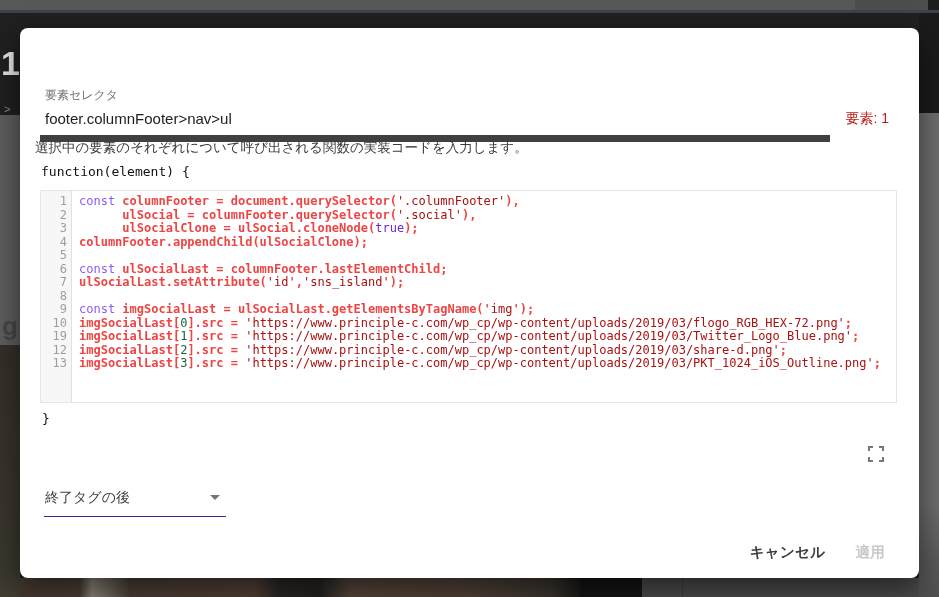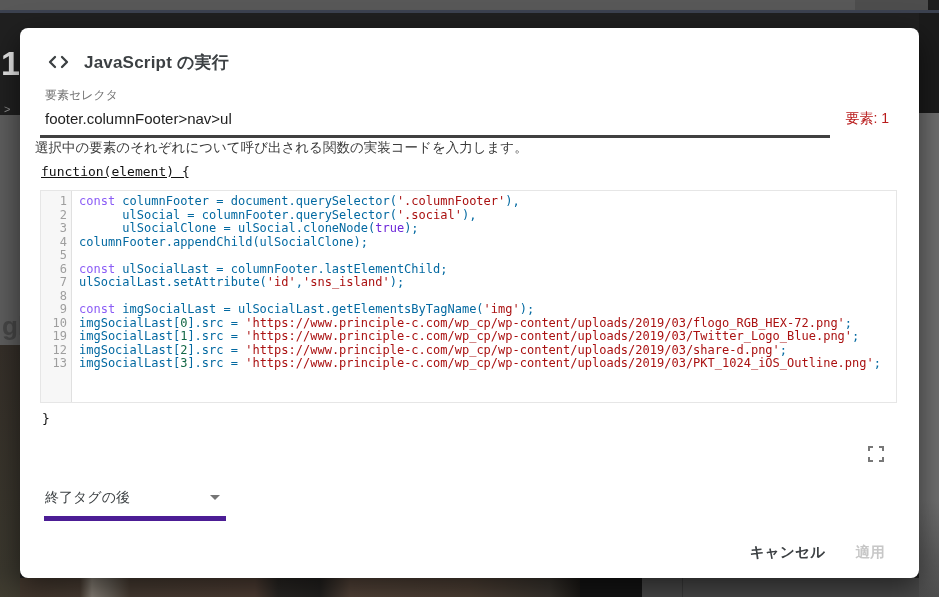--- a/index.html
+++ b/index.html
@@ -37,47 +37,47 @@
             background:#ffffff; border-radius:8px;
             box-shadow:0 10px 30px rgba(0,0,0,.55); z-index:10; }
 
   .title-row { position:absolute; left:28px; top:22px; height:24px;
                display:flex; align-items:center; gap:15px; }
   .dialog-title { font-size:17px; font-weight:700; color:#3c4043; letter-spacing:.2px; }
 
   .selector-label { position:absolute; left:25px; top:59px; font-size:12px; color:#757575; }
   .selector-input { position:absolute; left:20px; top:80px; width:790px;
                     padding:2px 0 8px 5px; font-size:15px; color:#212121;
-                    border-bottom:3px solid #404040; cursor:text; }
+                    border-bottom:7px solid #404040; cursor:text; }
   .element-count  { position:absolute; right:30px; top:82px; font-size:14px; color:#b91c1c; }
 
   .instruction { position:absolute; left:15px; top:111px; font-size:13.5px; color:#3a3a3a; }
 
   .mono { font-family:"DejaVu Sans Mono", monospace; }
-  .code-header { position:absolute; left:21px; top:136px; font-size:13px; color:#111;text-decoration:underline; }
+  .code-header { position:absolute; left:21px; top:136px; font-size:13px; color:#111; }
   .code-footer { position:absolute; left:22px; top:383px; font-size:13px; color:#111; }
 
   .code-editor { position:absolute; left:20px; top:162px; width:857px; height:213px;
                  border:1px solid #e6e6e6; display:flex; overflow:hidden; background:#fff; cursor:text; }
   .gutter { width:31px; background:#f7f7f7; border-right:1px solid #e0e0e0;
             padding:4px 4px 0 0; text-align:right; color:#9e9e9e;
             font-size:12px; line-height:13.5px; flex:none; }
   .code-lines { padding:4px 0 0 7px; font-size:12px; line-height:13.5px;
                 white-space:pre; color:#000; }
   .tok-k { color:#8b5cf6; }  
   .tok-s { color:#aa1111; }  
   .tok-a { color:#6d28d9; }  
   .tok-n { color:#116644; }  
-  .tok-p { color:#0369a1; }  
+  .tok-p { color:#ef4444;font-weight:bold; }  
 
   .expand-btn { position:absolute; left:846px; top:416px; width:20px; height:20px;
                 display:flex; align-items:center; justify-content:center; cursor:pointer; }
 
   .dropdown { position:absolute; left:24px; top:458px; width:182px;
-              padding:3px 0 9px 1px; border-bottom:5px solid #4c1d95;
+              padding:3px 0 9px 1px; border-bottom:1px solid #4c1d95;
               font-size:14px; color:#3c4043; cursor:pointer; }
   .dropdown-arrow { position:absolute; right:6px; top:9px; width:0; height:0;
                     border-left:5px solid transparent; border-right:5px solid transparent;
                     border-top:5px solid #757575; }
 
   .actions { position:absolute; right:28px; top:506px; display:flex; gap:18px; }
   .actions button { background:none; border:none; font-family:inherit; font-size:14.5px;
                     font-weight:700; padding:9px 6px; cursor:pointer; letter-spacing:.3px; }
   .btn-cancel { color:#3c4043; }
   .btn-apply  { color:#c7c7c7; cursor:default; }
@@ -100,28 +100,20 @@
   <div class="abs left-photo"></div>
   <div class="abs right-dark"></div>
   <div class="abs right-gray"></div>
   <div class="abs bottom-photo"></div>
   <div class="abs bottom-dark"></div>
   <div class="abs bottom-gray"></div>
   <div class="abs bottom-vline"></div>
 
   <div class="dialog">
 
-    <div class="title-row">
-      <span style="display:flex;">
-        <svg width="21" height="14" viewBox="0 0 21 14">
-          <path d="M7 2 L2 7 L7 12 M14 2 L19 7 L14 12" fill="none" stroke="#3c4043" stroke-width="2.3" stroke-linecap="round" stroke-linejoin="round"></path>
-        </svg>
-      </span>
-      <span class="dialog-title">JavaScript の実行</span>
-    </div>
 
     <div class="selector-label">要素セレクタ</div>
     <div class="selector-input">footer.columnFooter&gt;nav&gt;ul</div>
     <div class="element-count">要素: 1</div>
 
     <div class="instruction">選択中の要素のそれぞれについて呼び出される関数の実装コードを入力します。</div>
 
     <div class="code-header mono">function(element) {</div>
 
     <div class="code-editor">

